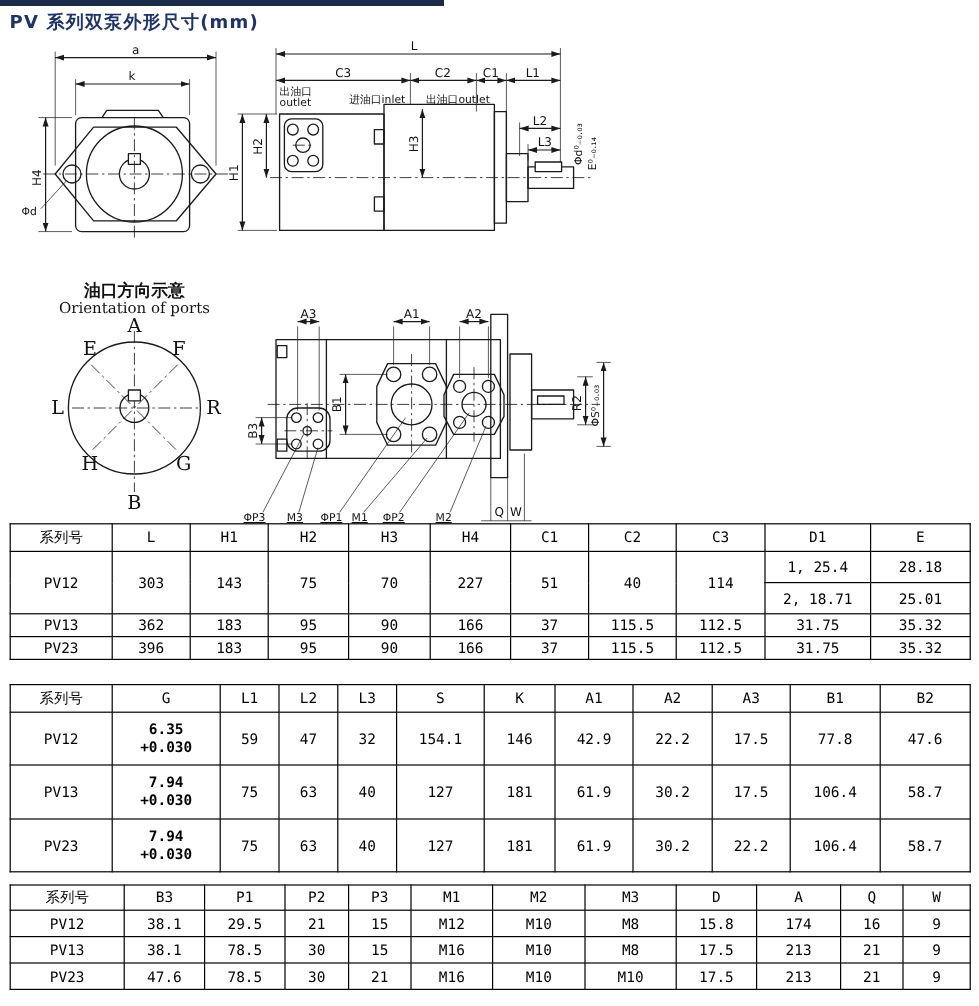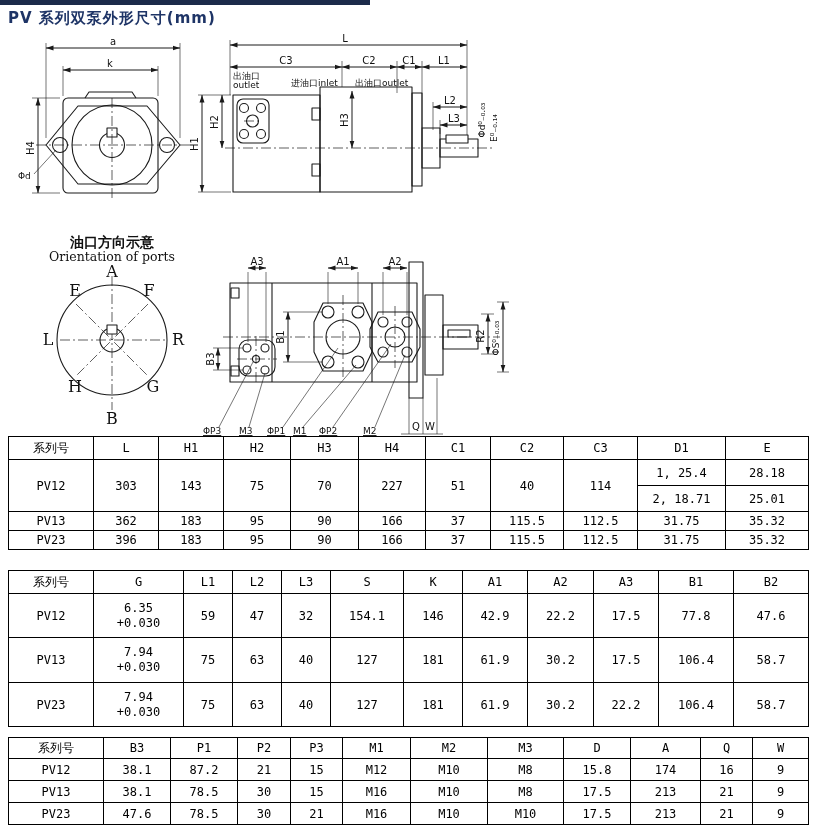--- a/index.html
+++ b/index.html
@@ -18,21 +18,21 @@
   .t{font:10px "DejaVu Sans",sans-serif;text-anchor:middle;}
   .tc{font:9px "DejaVu Sans",sans-serif;}
   .tol{font:9px "DejaVu Sans",sans-serif;text-anchor:middle;}
   .tb{font:bold 14px "DejaVu Sans",sans-serif;text-anchor:middle;}
   .te{font:12.5px "DejaVu Serif",serif;text-anchor:middle;}
   .dir{font:16px "DejaVu Serif",serif;text-anchor:middle;}
   .pl{font:9px "DejaVu Sans",sans-serif;}
   table.dim{position:absolute;border-collapse:collapse;table-layout:fixed;background:#fff;
             font:12px "DejaVu Sans Mono","DejaVu Sans",monospace;text-align:center;border-radius:22px;}
   table.dim td{border:1px solid #000;padding:0;vertical-align:middle;overflow:hidden;}
-  .g2 span{display:block;line-height:15px;}
+  .g2 span{display:block;line-height:15px;font-weight:bold;}
 </style>
 </head>
 <body>
 
 <div class="page">
   <div class="topbar"></div>
   <div class="title">PV 系列双泵外形尺寸(mm)</div>
 
   <svg style="left:10px;top:36px" width="195" height="184" viewBox="0 0 195 184">
     <defs>
@@ -429,21 +429,21 @@
       <td>M2</td>
       <td>M3</td>
       <td>D</td>
       <td>A</td>
       <td>Q</td>
       <td>W</td>
     </tr>
     <tr style="height:22px">
       <td>PV12</td>
       <td>38.1</td>
-      <td>87.2</td>
+      <td>29.5</td>
       <td>21</td>
       <td>15</td>
       <td>M12</td>
       <td>M10</td>
       <td>M8</td>
       <td>15.8</td>
       <td>174</td>
       <td>16</td>
       <td>9</td>
     </tr>

